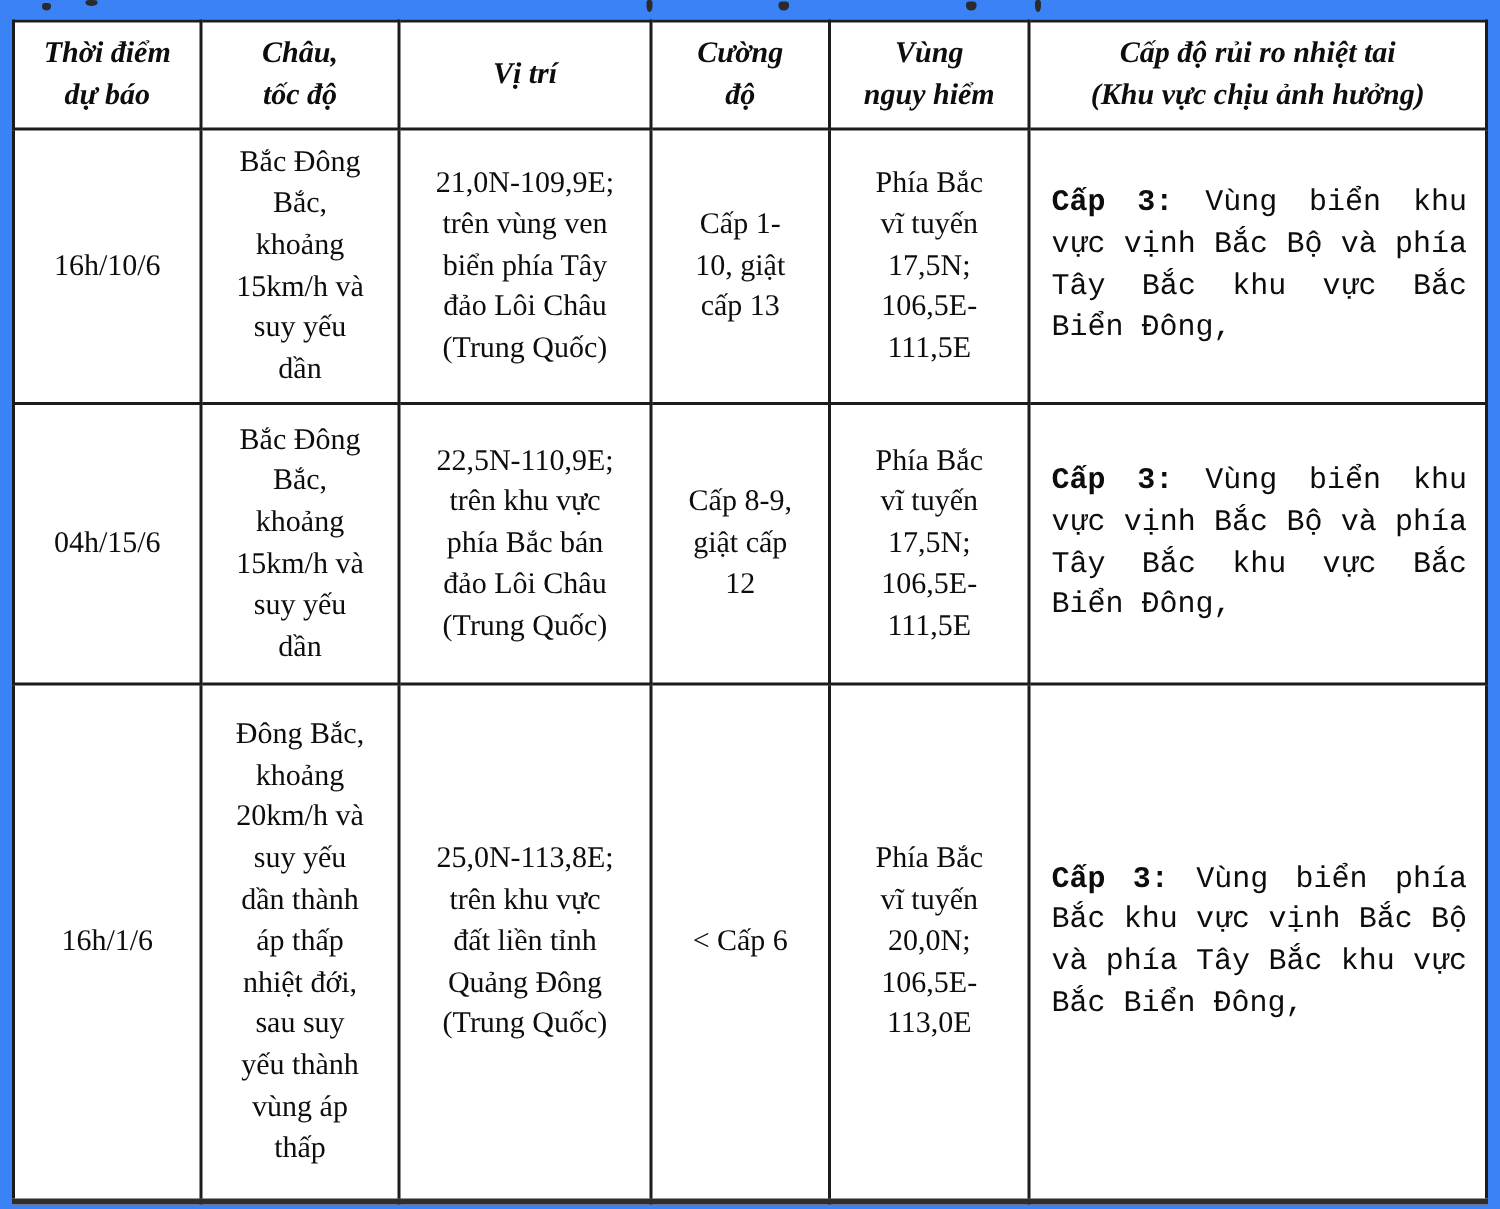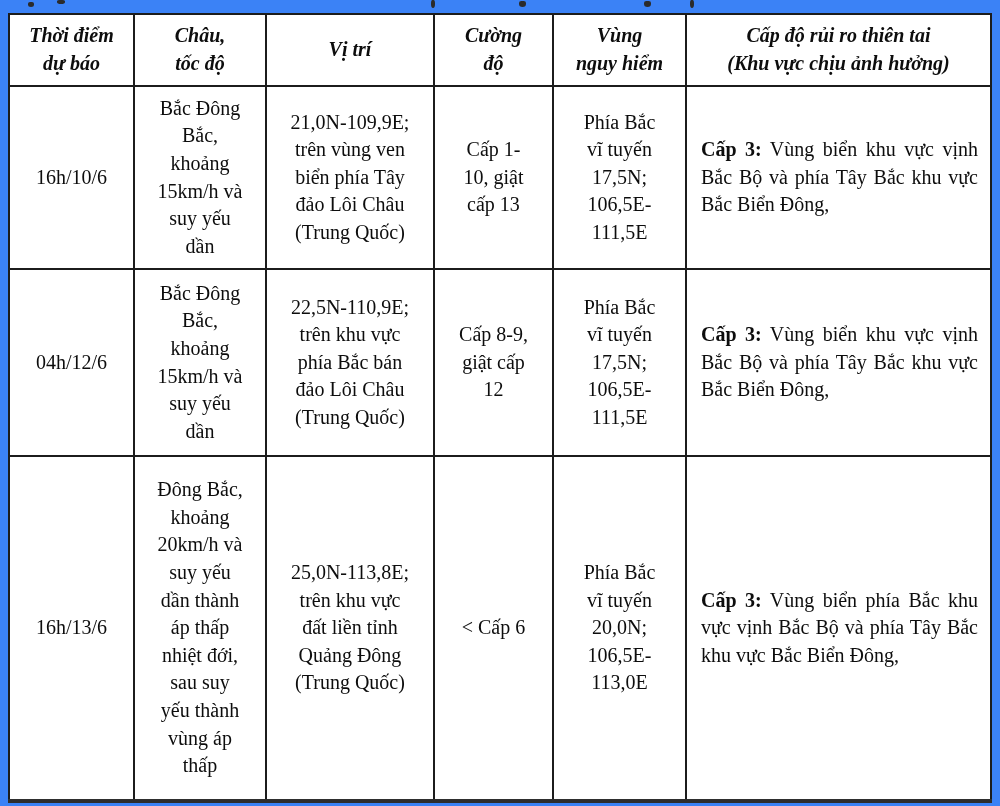--- a/index.html
+++ b/index.html
@@ -57,20 +57,21 @@
     font-style: italic;
     white-space: pre-line;
     padding: 6px 2px;
   }
   td.wrap { white-space: pre-line; }
   td.risk {
     text-align: justify;
     text-justify: inter-word;
     padding: 8px 12px 8px 14px;
     white-space: normal;
+    font-family: Liberation Mono, monospace;
   }
   td.risk .lvl { font-weight: bold; }
 </style>
 </head>
 <body>
 
 <div class="page">
 
   <div class="remnant">
     <i class="r1"></i>
@@ -95,21 +96,21 @@
         <tr style="height:72px">
       <th>Thời điểm
 dự báo</th>
       <th>Châu,
 tốc độ</th>
       <th>Vị trí</th>
       <th>Cường
 độ</th>
       <th>Vùng
 nguy hiểm</th>
-      <th>Cấp độ rủi ro thiên tai
+      <th>Cấp độ rủi ro nhiệt tai
 (Khu vực chịu ảnh hưởng)</th>
     </tr>
 
     <tr style="height:183px">
       <td class="wrap">16h/10/6</td>
       <td class="wrap">Bắc Đông
 Bắc,
 khoảng
 15km/h và
 suy yếu
@@ -124,21 +125,21 @@
 cấp 13</td>
       <td class="wrap">Phía Bắc
 vĩ tuyến
 17,5N;
 106,5E-
 111,5E</td>
       <td class="risk"><span class="lvl">Cấp 3:</span><span> Vùng biển khu vực vịnh Bắc Bộ và phía Tây Bắc khu vực Bắc Biển Đông,</span></td>
     </tr>
 
     <tr style="height:187px">
-      <td class="wrap">04h/12/6</td>
+      <td class="wrap">04h/15/6</td>
       <td class="wrap">Bắc Đông
 Bắc,
 khoảng
 15km/h và
 suy yếu
 dần</td>
       <td class="wrap">22,5N-110,9E;
 trên khu vực
 phía Bắc bán
 đảo Lôi Châu
@@ -148,21 +149,21 @@
 12</td>
       <td class="wrap">Phía Bắc
 vĩ tuyến
 17,5N;
 106,5E-
 111,5E</td>
       <td class="risk"><span class="lvl">Cấp 3:</span><span> Vùng biển khu vực vịnh Bắc Bộ và phía Tây Bắc khu vực Bắc Biển Đông,</span></td>
     </tr>
 
     <tr style="height:345px">
-      <td class="wrap">16h/13/6</td>
+      <td class="wrap">16h/1/6</td>
       <td class="wrap">Đông Bắc,
 khoảng
 20km/h và
 suy yếu
 dần thành
 áp thấp
 nhiệt đới,
 sau suy
 yếu thành
 vùng áp

